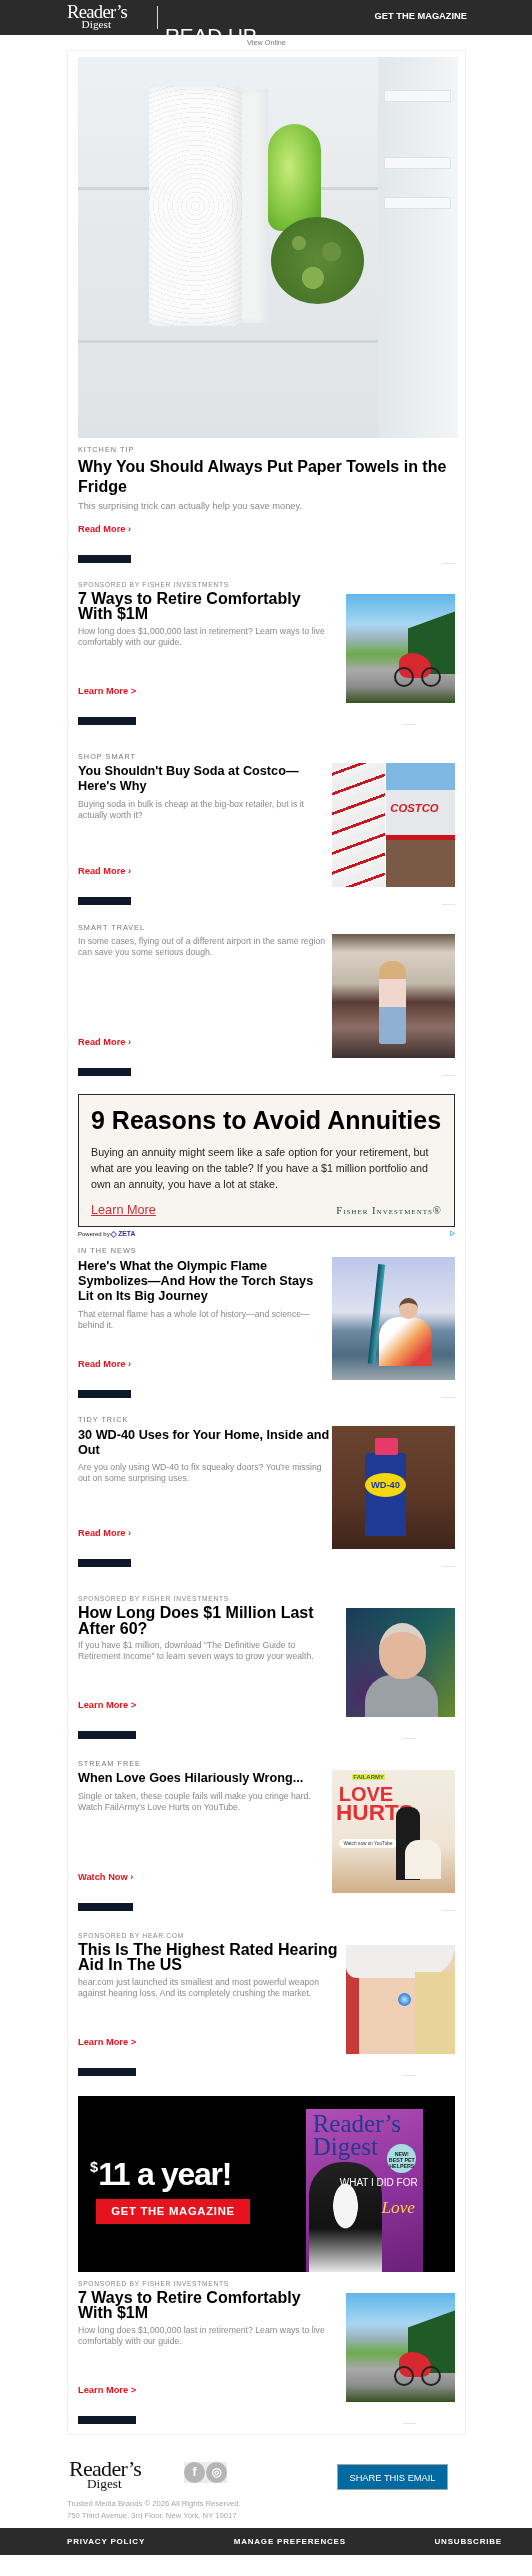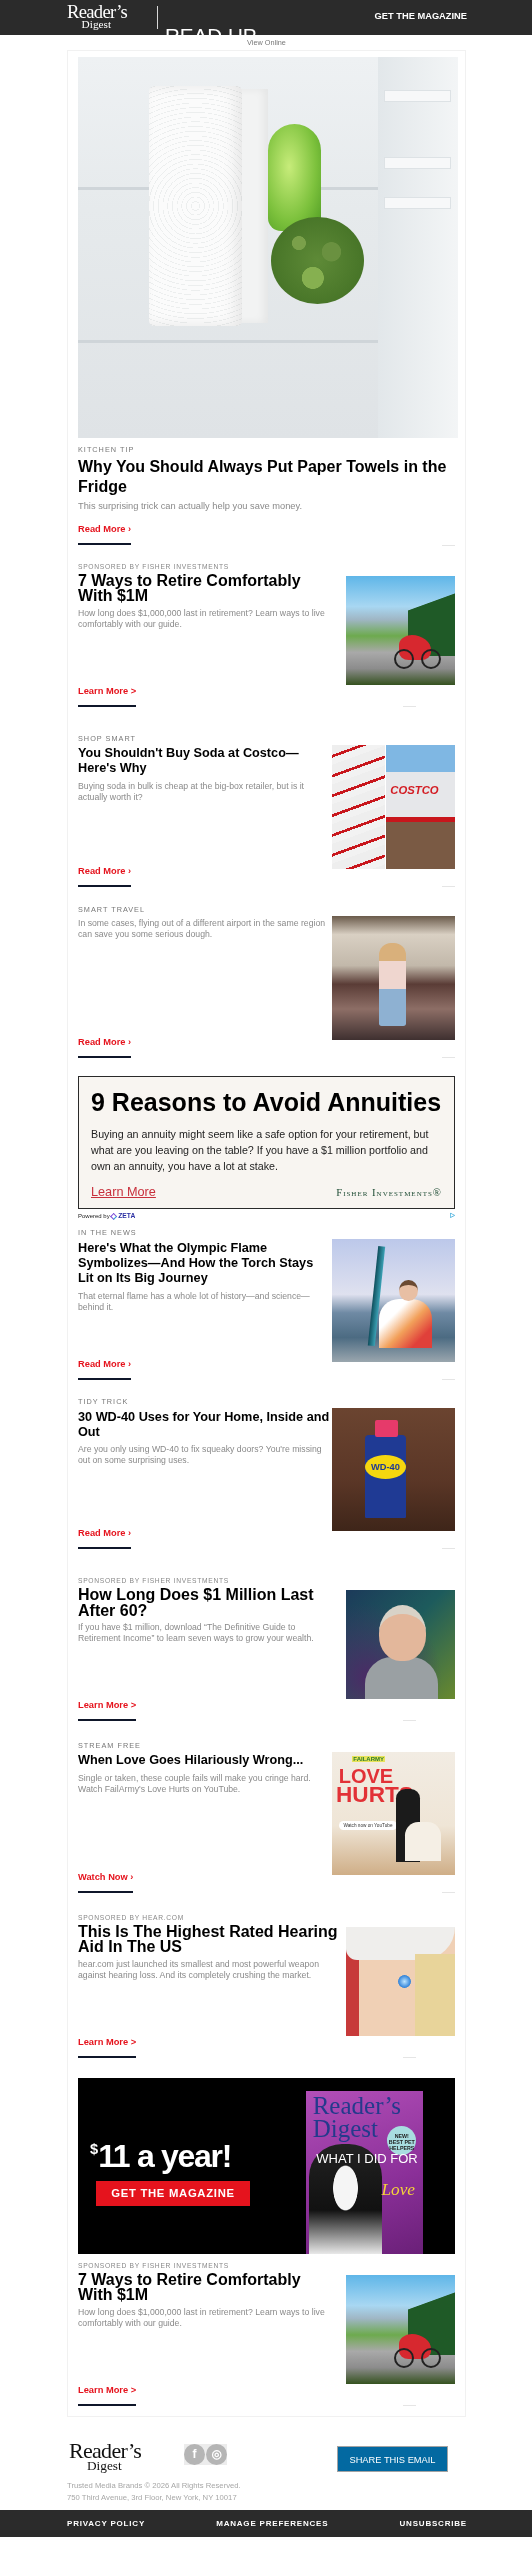--- a/index.html
+++ b/index.html
@@ -24,21 +24,21 @@
   .broccoli { position: absolute; left: 193px; top: 160px; width: 93px; height: 87px; border-radius: 50%;
     background: radial-gradient(circle at 30% 30%, #7aa04a 0 6.7px, transparent 7.3px), radial-gradient(circle at 65% 40%, #6a9140 0 9.3px, transparent 10px), radial-gradient(circle at 45% 70%, #86b050 0 10.7px, transparent 11.3px), radial-gradient(circle at 50% 50%, #5e8a37, #3f6d22); }
   .door { position: absolute; right: 0; top: 0; width: 80px; height: 100%; background: linear-gradient(90deg, #e2e7ea, #f3f5f6); }
   .door-bin { position: absolute; right: 6.7px; width: 67px; height: 12px; background: #f7f8f9; border: 0.7px solid #dde2e5; }
 
   .kicker { font-size: 7.3px; letter-spacing: 1px; color: #777; text-transform: uppercase; }
   .kicker.sponsor { font-size: 6.7px; letter-spacing: 0.7px; color: #888; }
   .hero-kicker { margin-top: 6.7px; }
   .hero-title { font-size: 16px; font-weight: bold; line-height: 19.3px; margin-top: 3.3px; color: #000; }
   .hero-dek { font-size: 9.3px; color: #8a8a8a; margin-top: 4px; line-height: 12px; }
-  .cta { display: inline-block; color: #e5131d; font-size: 9.3px; font-weight: bold; padding-bottom: 9px; border-bottom: 2px solid #0f172a; text-decoration: none; }
+  .cta { display: inline-block; color: #e5131d; font-size: 9.3px; font-weight: bold; padding-bottom: 21px; border-bottom: 8px solid #0f172a; text-decoration: none; }
   .hero-cta { margin-top: 12px; }
   .rowend { height: 0.7px; margin-left: auto; width: 13.3px; background: #e5e5e5; }
 
   .item { display: flex; margin-top: 21px; position: relative; }
   .item .left { width: 260px; display: flex; flex-direction: column; }
   .item .right { margin-left: auto; width: 109px; }
   .item .title { font-size: 12.7px; font-weight: bold; line-height: 15.3px; margin-top: 3.3px; }
   .item .dek { font-size: 8.7px; color: #8a8a8a; margin-top: 4px; line-height: 11.3px; }
   .item .spacer { flex: 1; }
   .item .cta { margin-top: 6.7px; align-self: flex-start; }
@@ -91,32 +91,32 @@
   .powered .adc { color:#2aa3d8; font-size: 7.3px; }
 
   .promo { margin-top: 20px; height: 176px; background: #000; position: relative; overflow: hidden; }
   .promo .price { position:absolute; left:12px; top:60px; color:#fff; font-size: 32px; font-weight: bold; letter-spacing: -1.3px; }
   .promo .price sup { font-size: 14.6px; vertical-align: 13.3px; letter-spacing:0; }
   .promo .btn { position:absolute; left:18px; top:103px; width:154px; height:25px; background:#e5131d; color:#fff; font-size:11.3px; font-weight: bold; text-align:center; line-height:25px; letter-spacing: 0.7px; }
   .promo .cover { position:absolute; left:228px; top:13.3px; width:117px; height:163px; background: linear-gradient(160deg, #b24fb8, #8a2f98 60%, #6a2078); }
   .promo .cover .mt { position:absolute; left:6.7px; top:4px; font-family:"Liberation Serif", serif; color:#243a8c; font-size: 25px; line-height: 22.6px; }
   .promo .cover .dog { position:absolute; left:2.7px; top:53px; width:73px; height:110px; border-radius: 33px 33px 0 0; background: radial-gradient(ellipse at 50% 40%, #f5f5f5 0 12px, transparent 12.7px), linear-gradient(180deg, #222 0%, #111 60%, #e8e8e8 100%); }
   .promo .cover .bubble { position:absolute; right:6.7px; top:35px; width:29px; height:29px; border-radius:50%; background:#a8dde0; font-size:5.3px; text-align:center; padding-top:6.7px; font-weight:bold; color:#222; line-height:6px; }
-  .promo .cover .what { position:absolute; right:5.3px; top:63px; color:#fff; font-size: 13px; text-align:right; line-height: 9.3px; }
+  .promo .cover .what { position:absolute; right:5.3px; top:69px; color:#fff; font-size: 10px; text-align:right; line-height: 9.3px; }
   .promo .cover .love { position:absolute; right:8px; top:89px; color:#f5d33a; font-family:"Liberation Serif", serif; font-style: italic; font-size: 17.3px; }
 
   .footer-top { width: 399px; margin: 0 auto; position: relative; height: 93px; }
   .flogo { position:absolute; left: 2px; top: 23px; font-family: "Liberation Serif", serif; color: #111; line-height: 1; }
   .flogo .r { font-size: 22px; letter-spacing: -0.7px; display:block; }
   .flogo .d { font-size: 13.3px; display:block; margin-left: 18px; margin-top: -2.7px; }
   .social { position:absolute; left: 117px; top: 27px; display:flex; gap: 1.3px; background: #ececec; }
   .social span { width: 21px; height: 21px; border-radius: 50%; background: #b5b5b5; color:#fff; display:flex; align-items:center; justify-content:center; font-size: 12px; font-weight: bold; }
   .share { position:absolute; left: 270px; top: 29px; width: 111px; height: 26px; background: #0369a1; color: #fff; font-size: 9.3px; text-align:center; line-height:26px; border: 0.7px solid #a3a3a3; }
   .legal { position:absolute; left: 0; top: 63px; font-size: 7.7px; color: #a7a7a7; line-height: 12px; }
-  .bottombar { background: #2b2b2b; height: 27px; display:flex; justify-content: space-between; align-items:center; padding: 0 66px 0 67px; }
+  .bottombar { background: #2b2b2b; height: 27px; display:flex; justify-content: space-between; align-items:center; padding: 0 31px 0 67px; }
   .bottombar a { color: #fff; font-size: 8px; font-weight: bold; letter-spacing: 0.8px; text-decoration:none; }
 </style>
 </head>
 <body>
 
 <div class="topbar">
   <a class="brand">
     <span class="r">Reader’s</span>
     <span class="d">Digest</span>
   </a>

